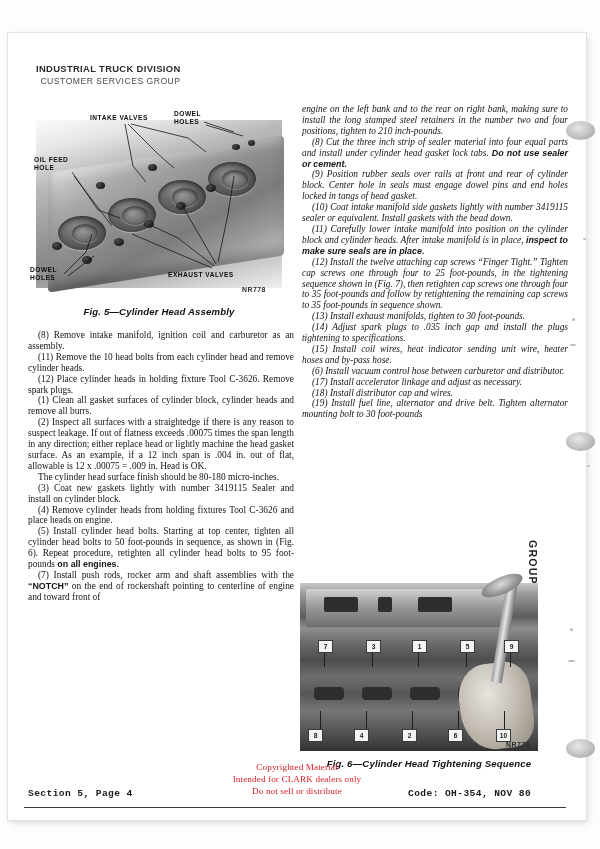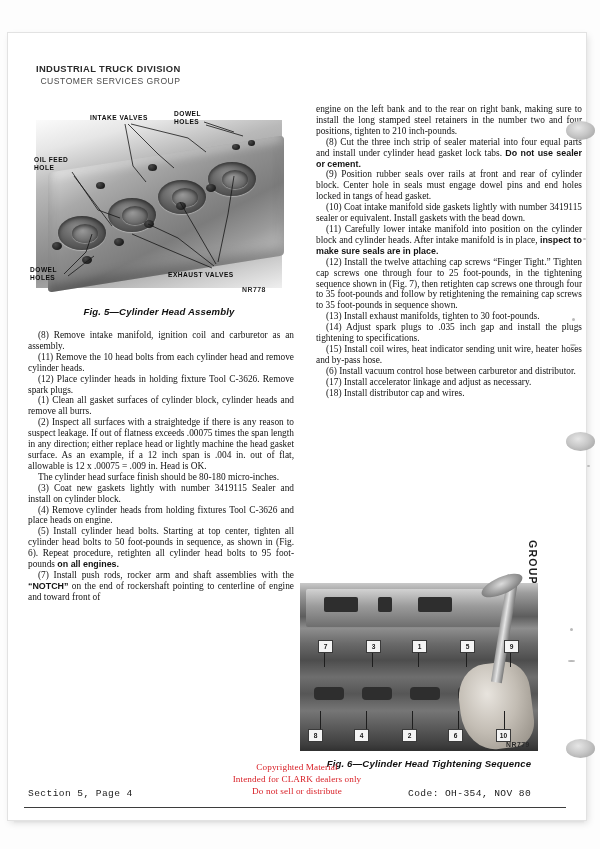--- a/index.html
+++ b/index.html
@@ -62,21 +62,21 @@
   
   .col {
     position: absolute;
     width: 266px;
     font-size: 9.35px;
     line-height: 10.9px;
     text-align: justify;
     color: #131313;
   }
   .col-left  { left: 28px;  top: 330px; }
-  .col-right { left: 316px; top: 104px; }
+  .col-right { left: 302px; top: 104px; font-style: italic; }
   .col p {
     margin: 0;
     text-indent: 10px;
   }
   .col p.noind { text-indent: 0; }
   .col b { font-family: "Liberation Sans", sans-serif; font-size: 8.9px; font-weight: bold; }
   .sec-head {
     font-family: "Liberation Sans", sans-serif;
     font-size: 10.2px;
     font-weight: bold;
@@ -254,22 +254,22 @@
     background: #3d3d3d;
   }
   .foot-l, .foot-r {
     position: absolute;
     top: 788px;
     font-family: "Liberation Mono", monospace;
     font-size: 9.6px;
     color: #1b1b1b;
     letter-spacing: 0.4px;
   }
-  .foot-l { left: 28px; }
-  .foot-r { left: 408px; }
+  .foot-l { left: 28px; font-weight: bold; }
+  .foot-r { left: 408px; font-weight: bold; }
   
   .hole {
     position: absolute;
     width: 29px;
     height: 19px;
     border-radius: 50%;
     background: radial-gradient(ellipse at 42% 36%, #e6e6e6 0%, #c8c8c8 45%, #adadad 78%, #9e9e9e 100%);
   }
   .hole-1 { left: 566px; top: 121px; }
   .hole-2 { left: 566px; top: 432px; }
@@ -360,20 +360,21 @@
   <p>(9) Position rubber seals over rails at front and rear of cylinder block. Center hole in seals must engage dowel pins and end holes locked in tangs of head gasket.</p>
   <p>(10) Coat intake manifold side gaskets lightly with number 3419115 sealer or equivalent. Install gaskets with the bead down.</p>
   <p><span>(11) Carefully lower intake manifold into position on the cylinder block and cylinder heads. After intake manifold is in place, </span><b>inspect to make sure seals are in place.</b></p>
   <p>(12) Install the twelve attaching cap screws “Finger Tight.” Tighten cap screws one through four to 25 foot-pounds, in the tightening sequence shown in (Fig. 7), then retighten cap screws one through four to 35 foot-pounds and follow by retightening the remaining cap screws to 35 foot-pounds in sequence shown.</p>
   <p>(13) Install exhaust manifolds, tighten to 30 foot-pounds.</p>
   <p>(14) Adjust spark plugs to .035 inch gap and install the plugs tightening to specifications.</p>
   <p>(15) Install coil wires, heat indicator sending unit wire, heater hoses and by-pass hose.</p>
   <p>(6) Install vacuum control hose between carburetor and distributor.</p>
   <p>(17) Install accelerator linkage and adjust as necessary.</p>
   <p>(18) Install distributor cap and wires.</p>
+  <p>(19) Install fuel line, alternator and drive belt. Tighten alternator mounting bolt to 30 foot-pounds</p>
 </div>
 
 <div class="group-tab">GROUP 00</div>
 
 <div class="fig6-wrap">
   <div class="fig6-img">
     <div class="f6-manifold"></div>
     <div class="f6-port" style="left:24px;  top:14px; width:34px; height:15px;"></div>
     <div class="f6-port" style="left:78px;  top:14px; width:14px; height:15px;"></div>
     <div class="f6-port" style="left:118px; top:14px; width:34px; height:15px;"></div>

